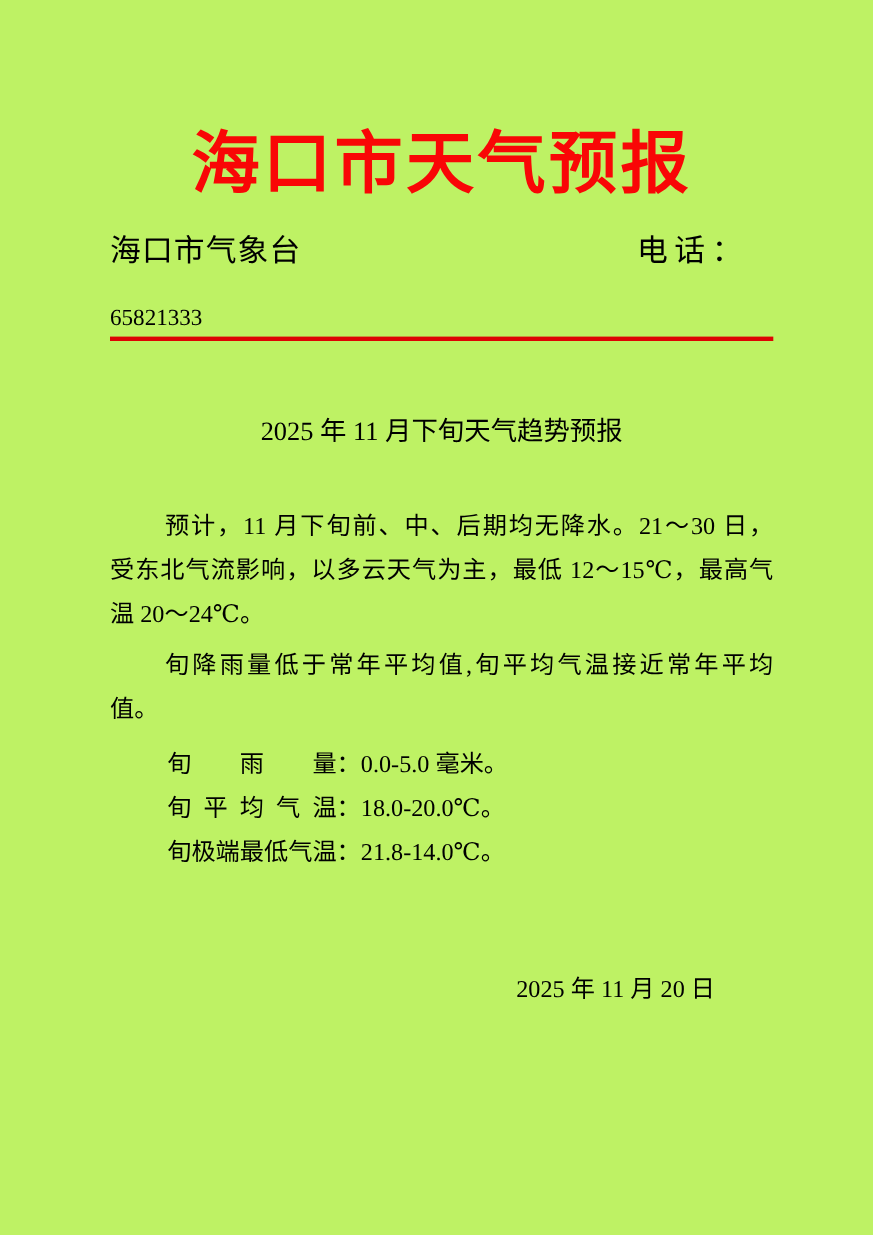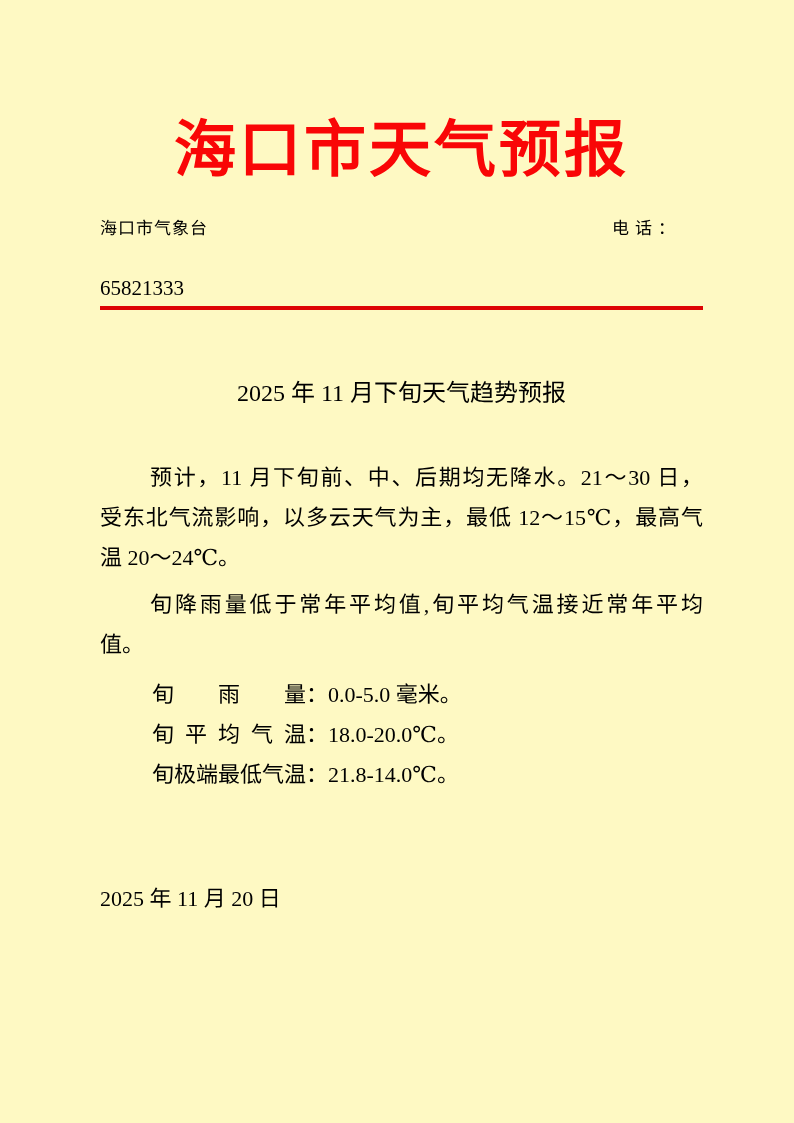--- a/index.html
+++ b/index.html
@@ -29,21 +29,21 @@
     letter-spacing: 3px;
     text-align: center;
     white-space: nowrap;
   }
   
   .letterhead {
     display: flex;
     justify-content: space-between;
     align-items: baseline;
     margin-top: 23px;
-    font-size: 17px;
+    font-size: 28px;
     line-height: 28px;
   }
   .agency { letter-spacing: 1px; }
   .phone-label { letter-spacing: 6px; padding-right: 22px; }
   .phone-number {
     margin-top: 31px;
     font-size: 21px;
     line-height: 28px;
   }
   .rule {
@@ -89,28 +89,28 @@
     text-align: justify;
     text-align-last: justify;
     text-justify: inter-ideograph;
     vertical-align: top;
   }
   
   .date-line {
     margin-top: 86px;
     font-size: 22px;
     line-height: 36px;
-    text-align: left;
+    text-align: right;
     padding-right: 53px;
   }
 </style>
 </head>
 <body>
 
-<div class="page" style="background: #fef9c3;">
+<div class="page" style="background: #bef264;">
   <div class="content">
 
     <h1 class="doc-title" style="color: rgb(249, 6, 6);">海口市天气预报</h1>
 
     <div class="letterhead">
       <span class="agency">海口市气象台</span>
       <span class="phone-label">电话：</span>
     </div>
 
     <div class="phone-number">65821333</div>

